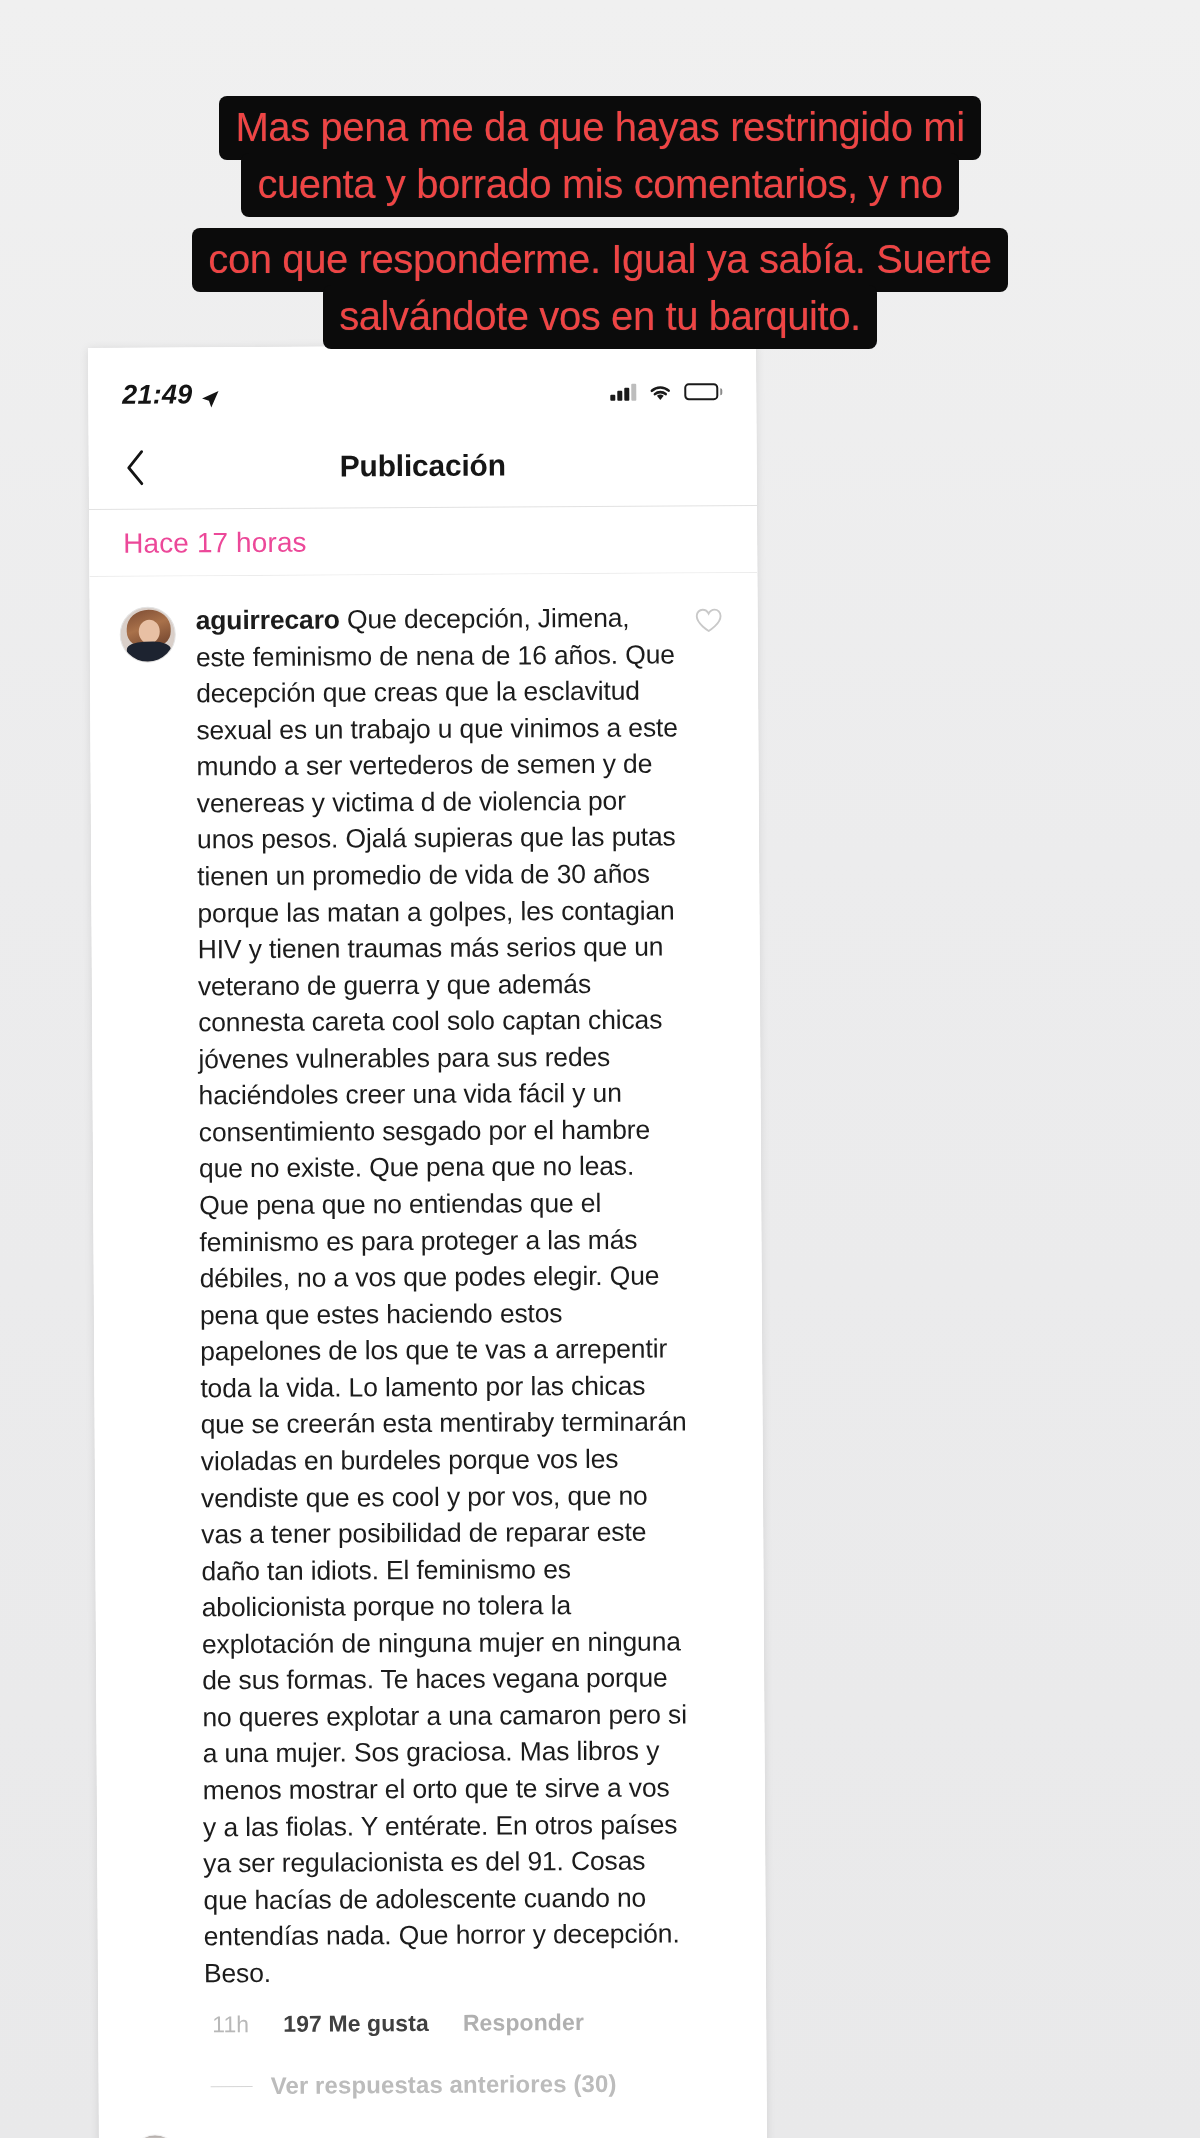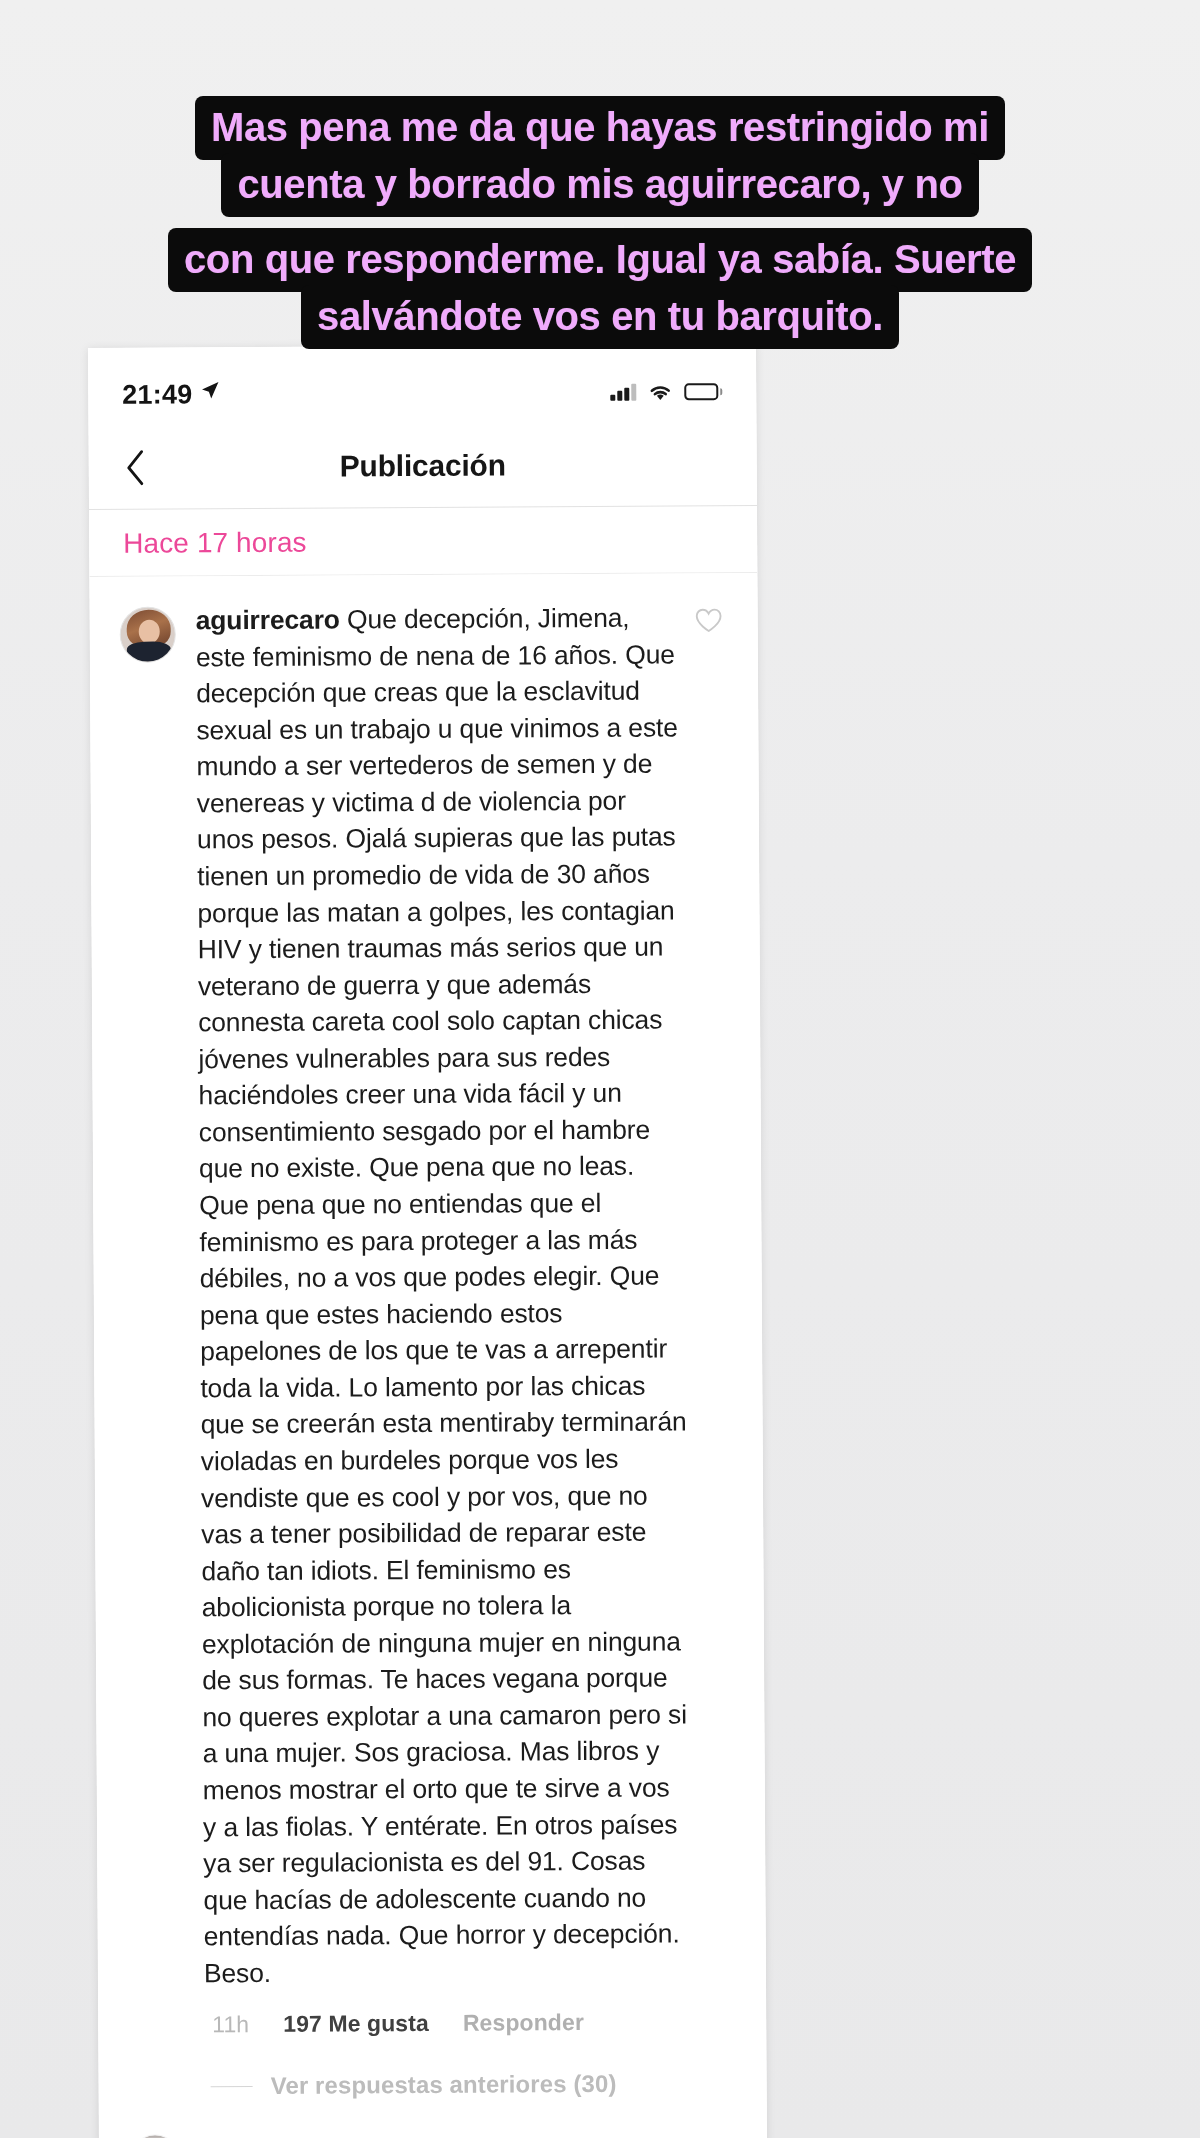--- a/index.html
+++ b/index.html
@@ -26,22 +26,22 @@
     left: 0;
     right: 0;
     top: 96px;
     z-index: 30;
     text-align: center;
     padding: 0 30px;
   }
   .caption-line {
     display: inline-block;
     background: #0b0b0b;
-    color: #f0abfc;
-    font-weight: bold;
+    color: #ef4444;
+    font-weight: normal;
     font-size: 40px;
     line-height: 1.30;
     letter-spacing: -0.4px;
     padding: 5px 16px 7px 16px;
     border-radius: 8px;
     white-space: nowrap;
     margin-bottom: -7px;
     position: relative;
     text-shadow: 0 0 1px rgba(255,255,255,0.25);
   }
@@ -74,22 +74,23 @@
     justify-content: space-between;
     padding: 16px 34px 0 34px;
     background: #fff;
   }
   .status-time {
     font-size: 27px;
     font-weight: bold;
     color: #141414;
     letter-spacing: 0.2px;
     display: flex;
-    align-items: flex-start;
+    align-items: flex-end;
     gap: 7px;
+    font-style: italic;
   }
   .loc-arrow { display: block; }
   .status-icons {
     display: flex;
     align-items: center;
     gap: 11px;
   }
   .sig-bars { display: flex; align-items: flex-end; gap: 2.5px; height: 17px; }
   .sig-bars i {
     display: block;
@@ -262,21 +263,21 @@
     background: linear-gradient(180deg, rgba(255,255,255,0) 0%, #ffffff 90%);
   }
 </style>
 </head>
 <body>
 
 <div class="story-canvas"></div>
 
 <div class="caption-overlay">
   <div class="caption-line">Mas pena me da que hayas restringido mi</div><br>
-  <div class="caption-line">cuenta y borrado mis aguirrecaro, y no</div><br>
+  <div class="caption-line">cuenta y borrado mis comentarios, y no</div><br>
   <br>
   <div class="caption-line">con que responderme. Igual ya sabía. Suerte</div><br>
   <div class="caption-line">salvándote vos en tu barquito.</div>
 </div>
 
 <div class="shot">
   <div class="shot-inner">
 
     <div class="statusbar">
       <div class="status-time">

